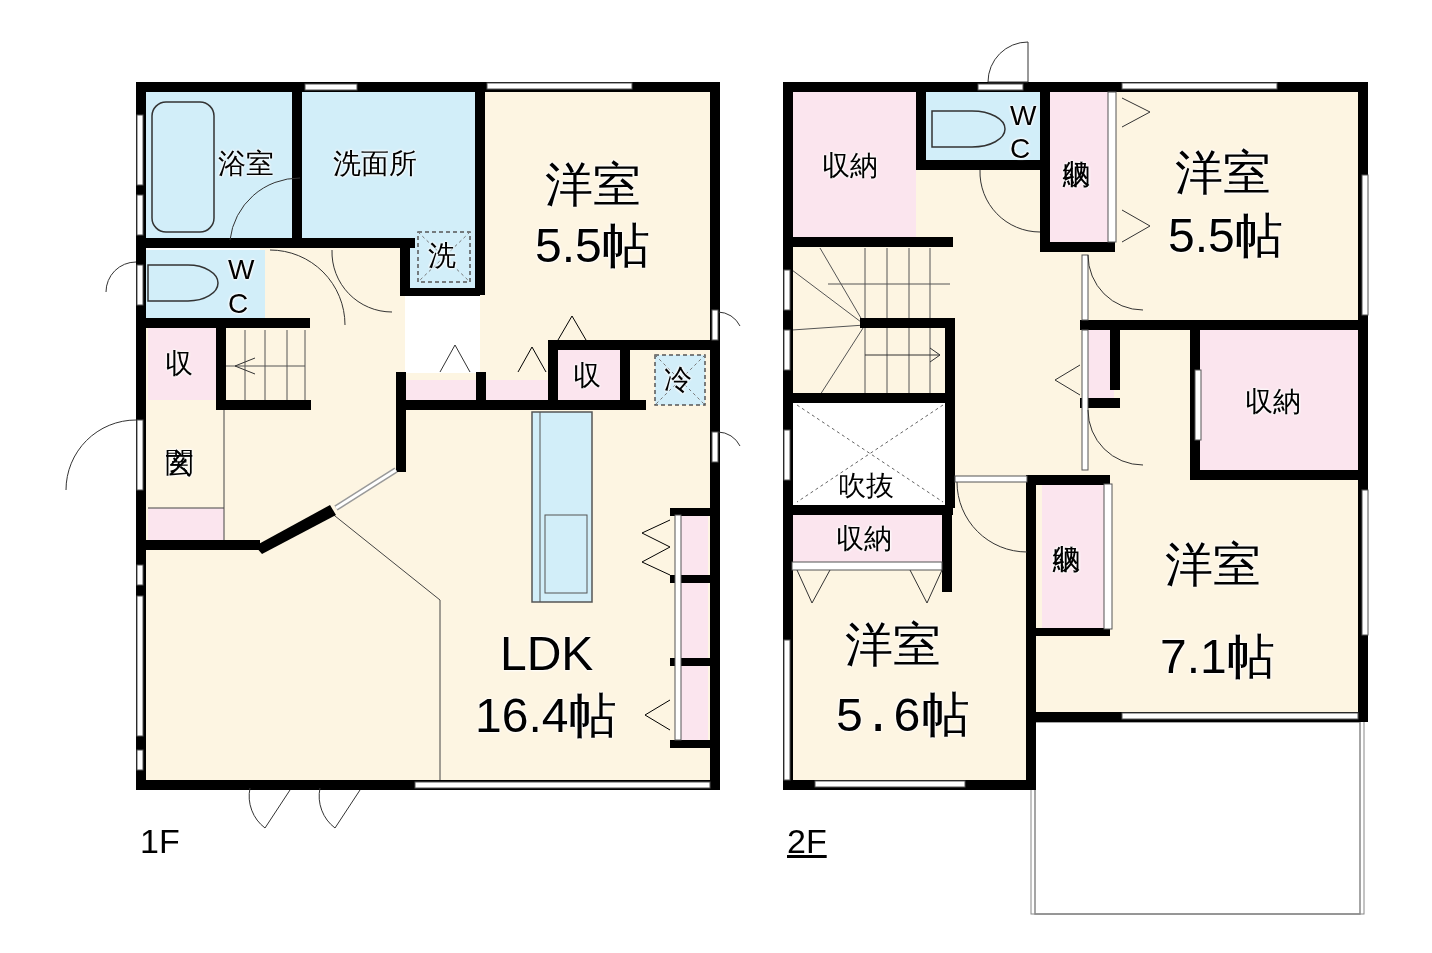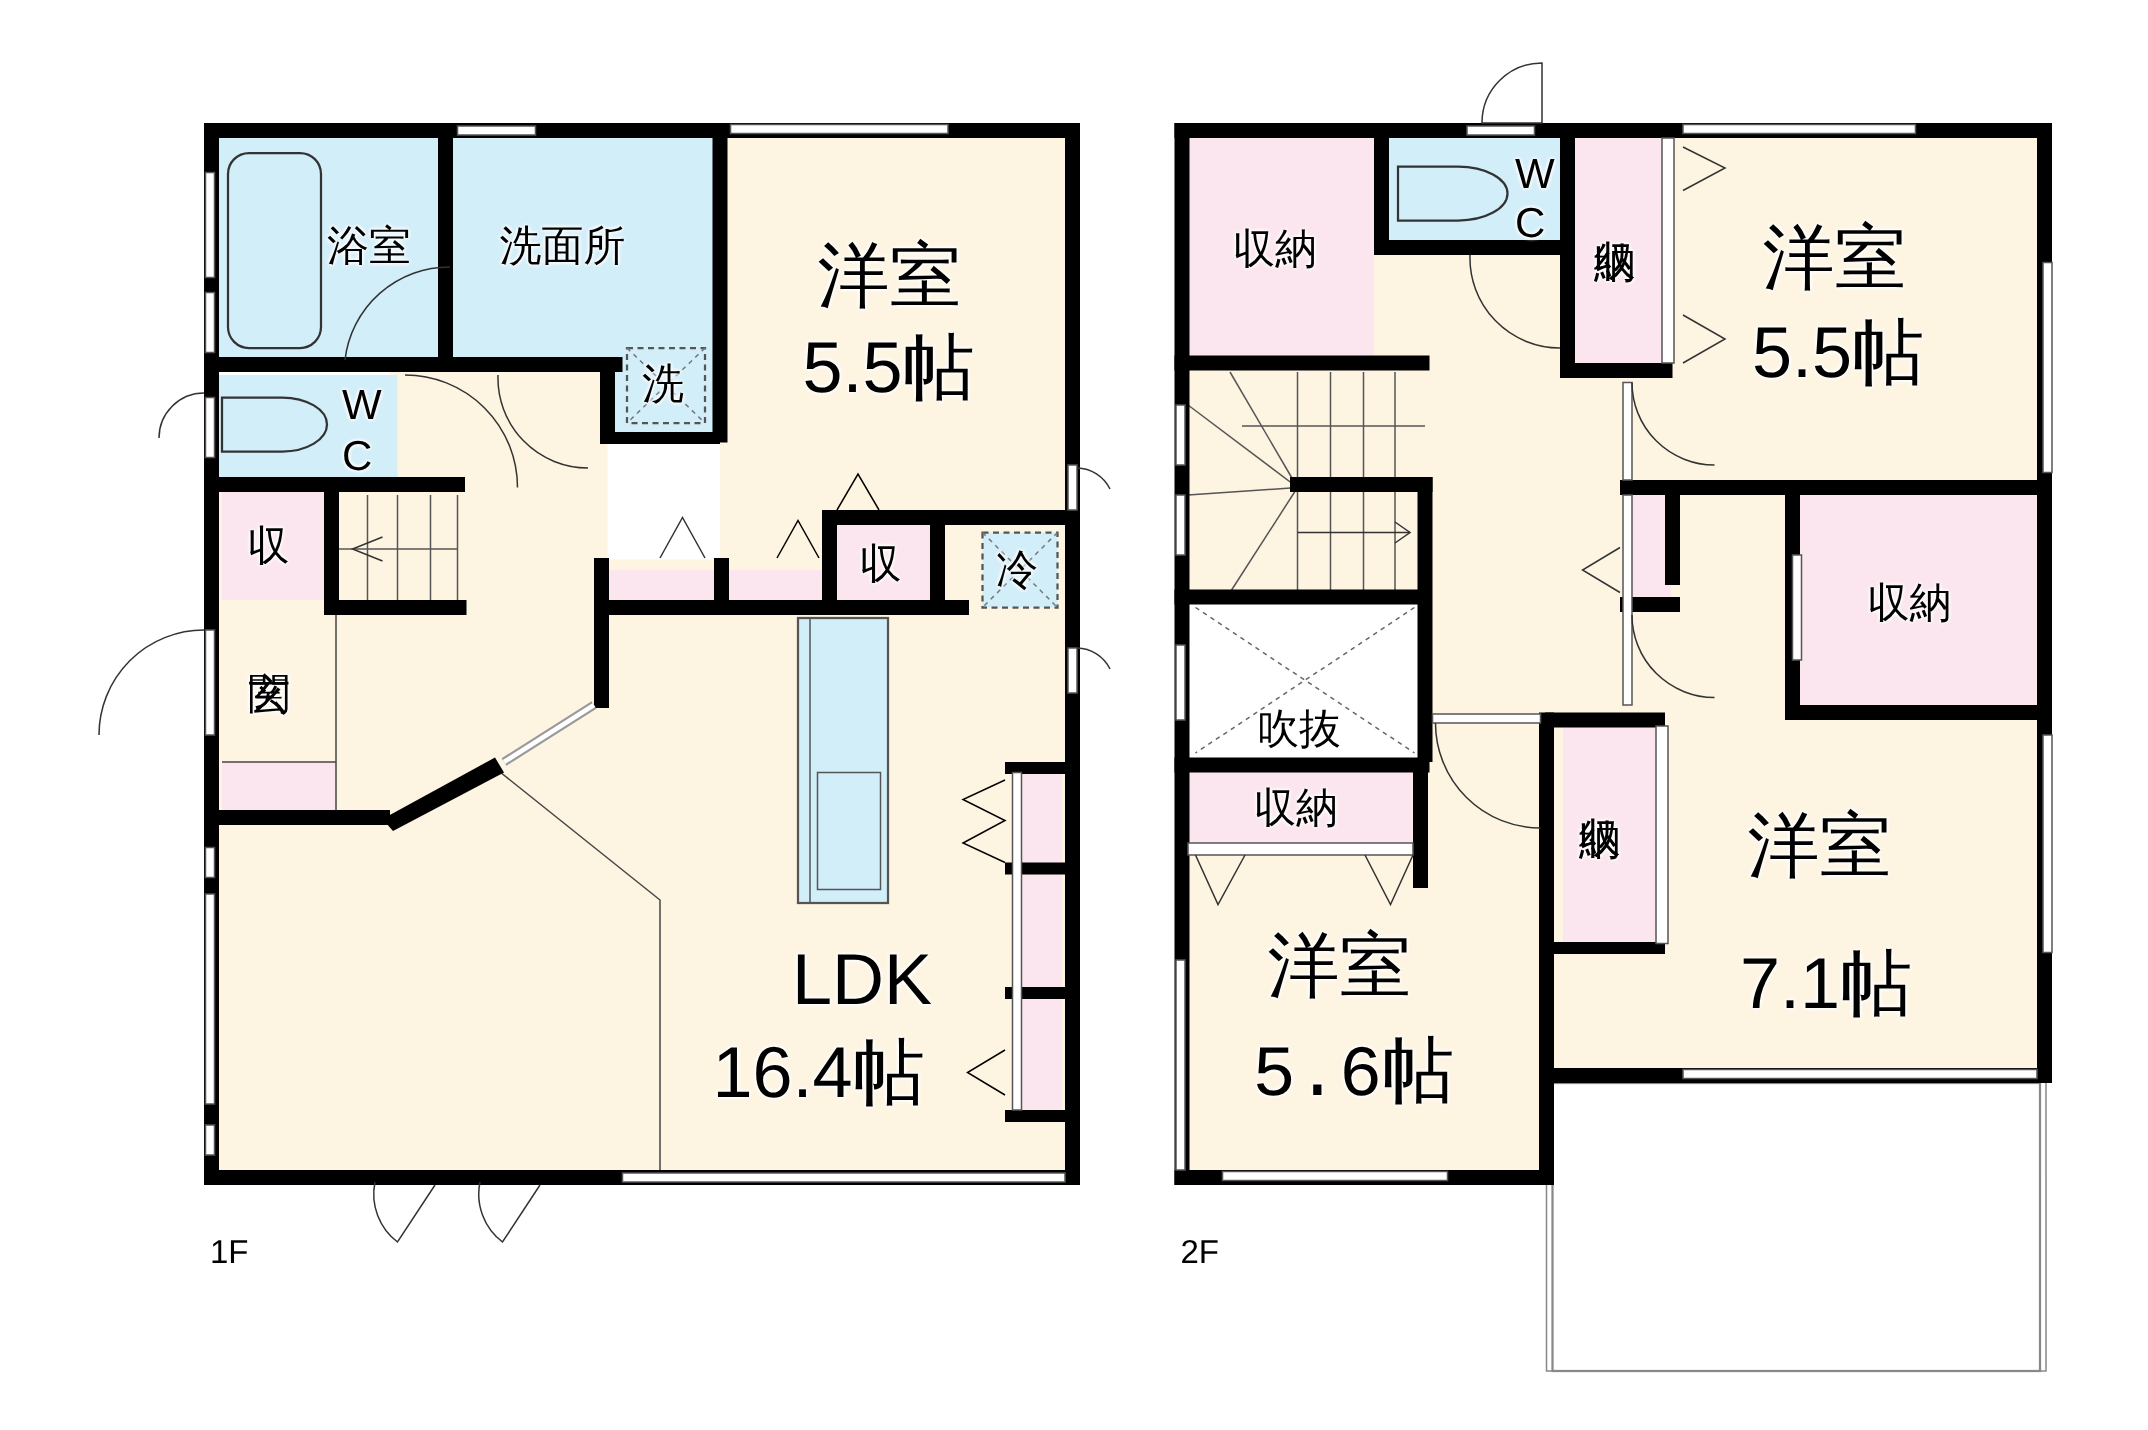--- a/index.html
+++ b/index.html
@@ -4,21 +4,21 @@
 <style>
   html,body{margin:0;padding:0;background:#fff;}
   body{width:1432px;height:953px;position:relative;overflow:hidden;font-family:"DejaVu Sans","Liberation Sans",sans-serif;}
   .plan{position:absolute;left:0;top:0;width:1432px;height:953px;}
   svg{position:absolute;left:0;top:0;}
   .lbl{position:absolute;color:#000;text-align:center;line-height:1.0;white-space:nowrap;
        text-shadow:0 0 3px #fff,0 0 3px #fff,0 0 3px #fff;}
   .big{font-size:48px;}
   .sm{font-size:28px;}
   .vert{writing-mode:vertical-rl;text-orientation:upright;letter-spacing:2px;}
-  .floor{position:absolute;font-size:22px;font-family:"Liberation Sans",sans-serif;}
+  .floor{position:absolute;font-size:34px;font-family:"Liberation Sans",sans-serif;}
 </style>
 </head>
 <body>
 
 <div class="plan">
 
 <svg width="1432" height="953" viewBox="0 0 1432 953">
 
   <g>
 
@@ -232,21 +232,21 @@
 <div class="lbl sm" style="left:228px;top:290px;font-family:'Liberation Sans',sans-serif;">C</div>
 <div>
   <div class="lbl big" style="left:545px;top:160px;">洋室</div>
   <div class="lbl big" style="left:535px;top:222px;font-family:'Liberation Sans',sans-serif;">5.5帖</div>
 </div>
 <div class="lbl sm" style="left:165px;top:350px;">収</div>
 <div class="lbl sm vert" style="left:165px;top:425px;">玄関</div>
 <div class="lbl sm" style="left:573px;top:362px;">収</div>
 <div class="lbl sm" style="left:664px;top:366px;">冷</div>
 <div>
-  <div class="lbl big" style="left:528px;top:630px;font-family:'Liberation Sans',sans-serif;">LDK</div>
+  <div class="lbl big" style="left:500px;top:630px;font-family:'Liberation Sans',sans-serif;">LDK</div>
   <div class="lbl big" style="left:475px;top:692px;font-family:Liberation Sans, sans-serif;">16.4帖</div>
 </div>
 <div class="floor" style="left:140px;top:822px;">1F</div>
 
 <div class="lbl sm" style="left:822px;top:152px;">収納</div>
 <div class="lbl sm" style="left:1010px;top:102px;font-family:'Liberation Sans',sans-serif;">W</div>
 <div class="lbl sm" style="left:1010px;top:135px;font-family:'Liberation Sans',sans-serif;">C</div>
 <div class="lbl sm vert" style="left:1062px;top:137px;">収納</div>
 <div>
   <div class="lbl big" style="left:1175px;top:148px;">洋室</div>
@@ -257,15 +257,15 @@
 <div class="lbl sm" style="left:836px;top:525px;">収納</div>
 <div class="lbl sm vert" style="left:1052px;top:522px;">収納</div>
 <div>
   <div class="lbl big" style="left:845px;top:620px;">洋室</div>
   <div class="lbl big" style="left:835px;top:694px;font-family:Liberation Mono, monospace;">5.6帖</div>
 </div>
 <div>
   <div class="lbl big" style="left:1165px;top:540px;">洋室</div>
   <div class="lbl big" style="left:1160px;top:605px;font-family:'Liberation Sans',sans-serif;margin-top:28px;">7.1帖</div>
 </div>
-<div class="floor" style="left:787px;top:822px;">2F</div>
+<div class="floor" style="left:787px;top:822px;text-decoration:underline;">2F</div>
 
 </div>
 
 </body></html>

